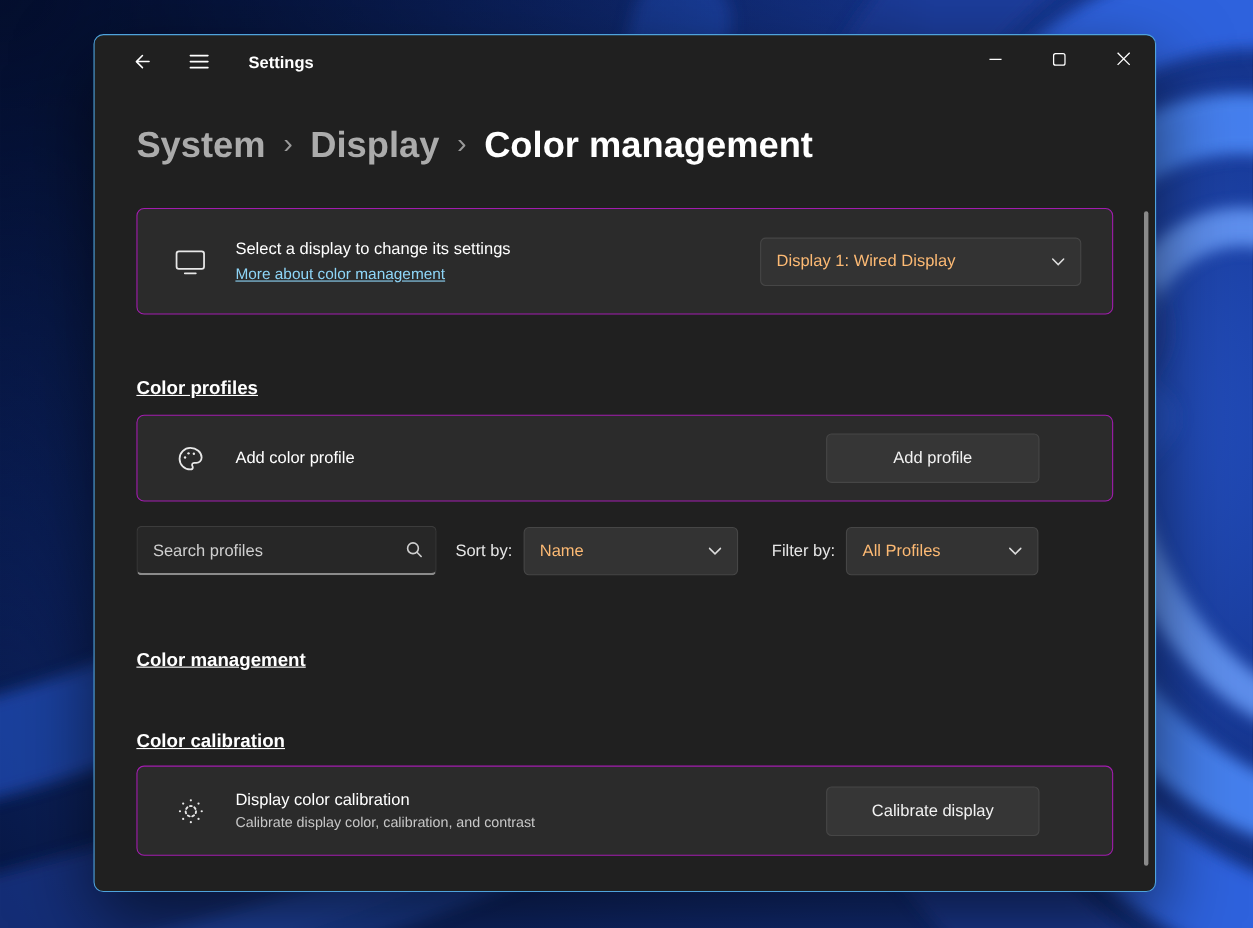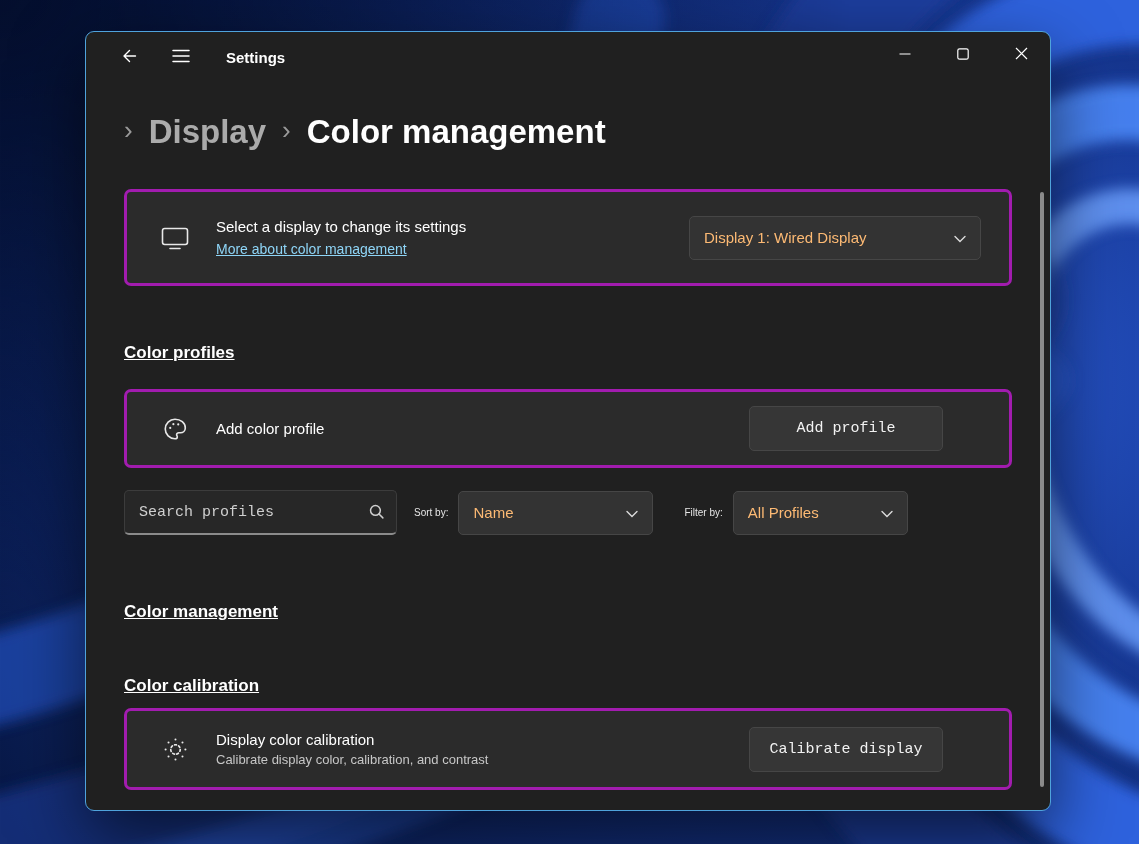--- a/index.html
+++ b/index.html
@@ -25,55 +25,55 @@
     align-items:center; justify-content:center; cursor:pointer; }
 
   
   .content { padding:0 38px; }
   .breadcrumb { margin-top:30px; display:flex; align-items:center; gap:16px;
     font-size:33px; font-weight:600; line-height:40px; }
   .crumb { color:#ababab; cursor:pointer; }
   .crumb.current { color:#ffffff; }
   .crumb-sep { color:#9a9a9a; font-size:26px; font-weight:400; transform:translateY(-2px); }
 
-  .card { background:#2b2b2b; border:3px solid #a21caf; border-radius:7px;
+  .card { background:#2b2b2b; border:1px solid #a21caf; border-radius:7px;
     display:flex; align-items:center; padding:0 28px 0 33px; }
   .card-icon { width:30px; display:flex; justify-content:center; margin-right:26px; flex:0 0 auto; }
   .card-text { display:flex; flex-direction:column; gap:4px; }
   .card-title { font-size:15px; color:#ffffff; }
   .card-sub { font-size:13px; color:#c7c7c7; }
   .card-link { font-size:14px; color:#8ed5f7; text-decoration:underline; cursor:pointer; }
 
   .display-card { margin-top:37px; height:97px; }
   .display-card .card-text { gap:6px; }
 
   .section-heading { font-size:17px; font-weight:700; color:#fff;text-decoration:underline; }
   .h-profiles { margin-top:57px; }
   .h-management { margin-top:67px; }
   .h-calibration { margin-top:54px; }
 
-  .add-card { margin-top:26px; height:79px;justify-content:space-between; }
+  .add-card { margin-top:14px; height:79px;justify-content:space-between; }
   .calib-card { margin-top:12px; height:82px; }
 
   .dropdown { margin-left:auto; height:44px; background:#333333; border:1px solid #464646;
     border-radius:5px; display:flex; align-items:center; justify-content:space-between;
     padding:0 14px; font-size:15px; color:#fdba74; cursor:pointer; }
   .dd-display { width:292px; }
   .btn { margin-left:auto; margin-right:38px; width:194px; height:45px; background:#363636;
     border:1px solid #464646; border-radius:5px; color:#f2f2f2; font-size:15px;
-    font-family:Liberation Mono, monospace; cursor:pointer; }
+    font-family:Liberation Sans, sans-serif; cursor:pointer; }
 
   .filter-row { margin-top:22px; display:flex; align-items:center; }
   .search-box { position:relative; width:273px; height:45px; flex:0 0 auto; }
   .search-input { width:100%; height:100%; background:#272727; border:1px solid #3c3c3c;
     border-bottom:2px solid #8b8b8b; border-radius:5px; color:#fff; font-size:15px;
-    padding:0 38px 0 14px; font-family:Liberation Mono, monospace; outline:none; }
+    padding:0 38px 0 14px; font-family:Liberation Sans, sans-serif; outline:none; }
   .search-input::placeholder { color:#cfcfcf; }
   .search-glyph { position:absolute; right:12px; top:13px; }
-  .flt-label { font-size:10px; color:#e6e6e6; margin-left:17px;text-align:right; }
+  .flt-label { font-size:15px; color:#e6e6e6; margin-left:17px;text-align:right; }
   .dd-sort { width:195px; margin-left:10px; }
   .dd-filter { width:175px; margin-left:10px;gap:44px; }
   .filter-row .dropdown { margin-left:10px;align-items:center; }
   .filter-row .lbl-gap { margin-left:31px; }
 
   .scrollbar { position:absolute; right:6px; top:160px; width:4px; height:595px;
     background:#8a8a8a; border-radius:2px; cursor:pointer; }
 </style>
 </head>
 <body>
@@ -148,20 +148,21 @@
               <path d="M1 1 L12 12 M12 1 L1 12"></path>
             </svg>
         </span>
       </button>
     </div>
   </div>
 
   <div class="content">
 
     <div class="breadcrumb">
+      <span class="crumb">System</span>
       <span class="crumb-sep">›</span>
       <span class="crumb">Display</span>
       <span class="crumb-sep">›</span>
       <span class="crumb current">Color management</span>
     </div>
 
     <div class="card display-card">
       <span class="card-icon">
         <svg width="28" height="24" viewBox="0 0 28 24" fill="none" stroke="#e8e8e8" stroke-width="1.6" stroke-linecap="round">
           <rect x="1.5" y="2.5" width="25" height="16" rx="2.2"></rect>

